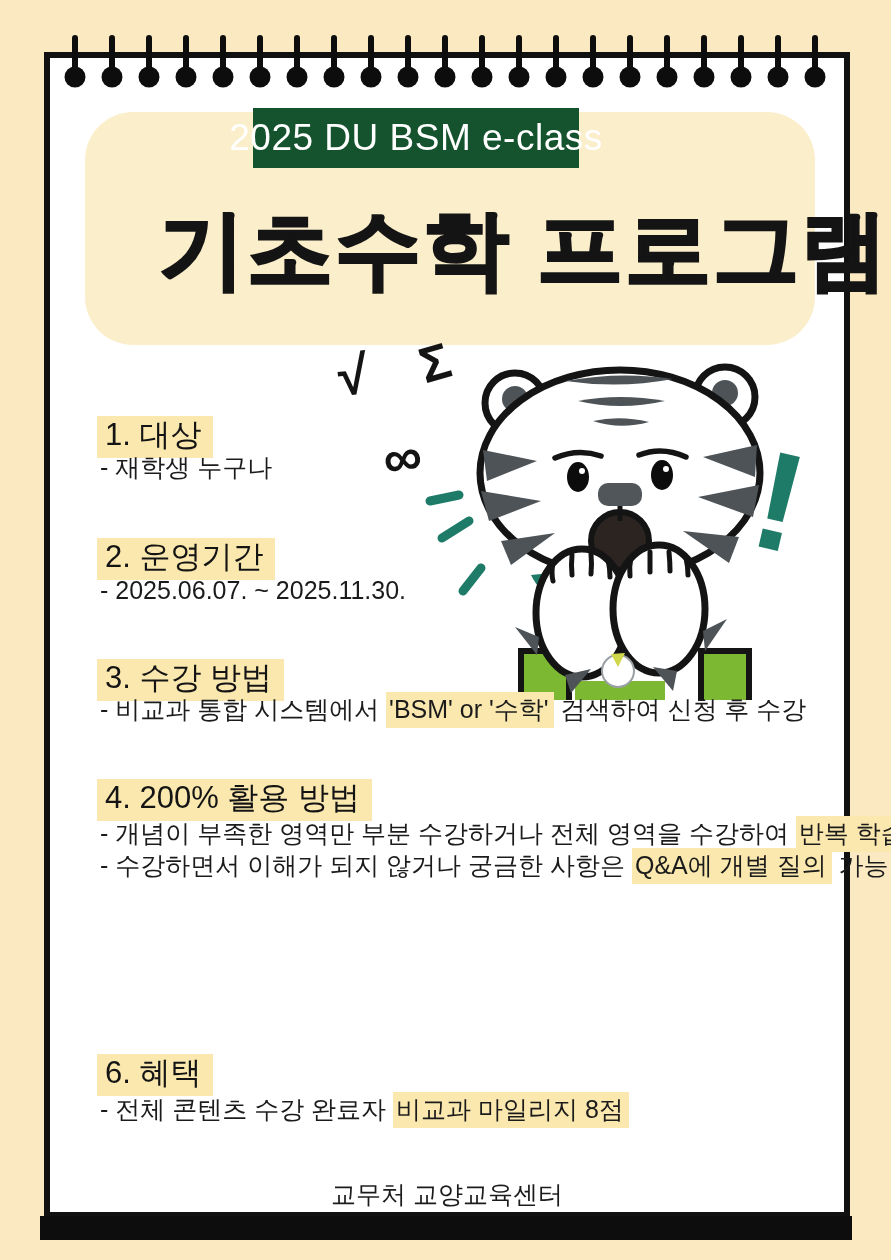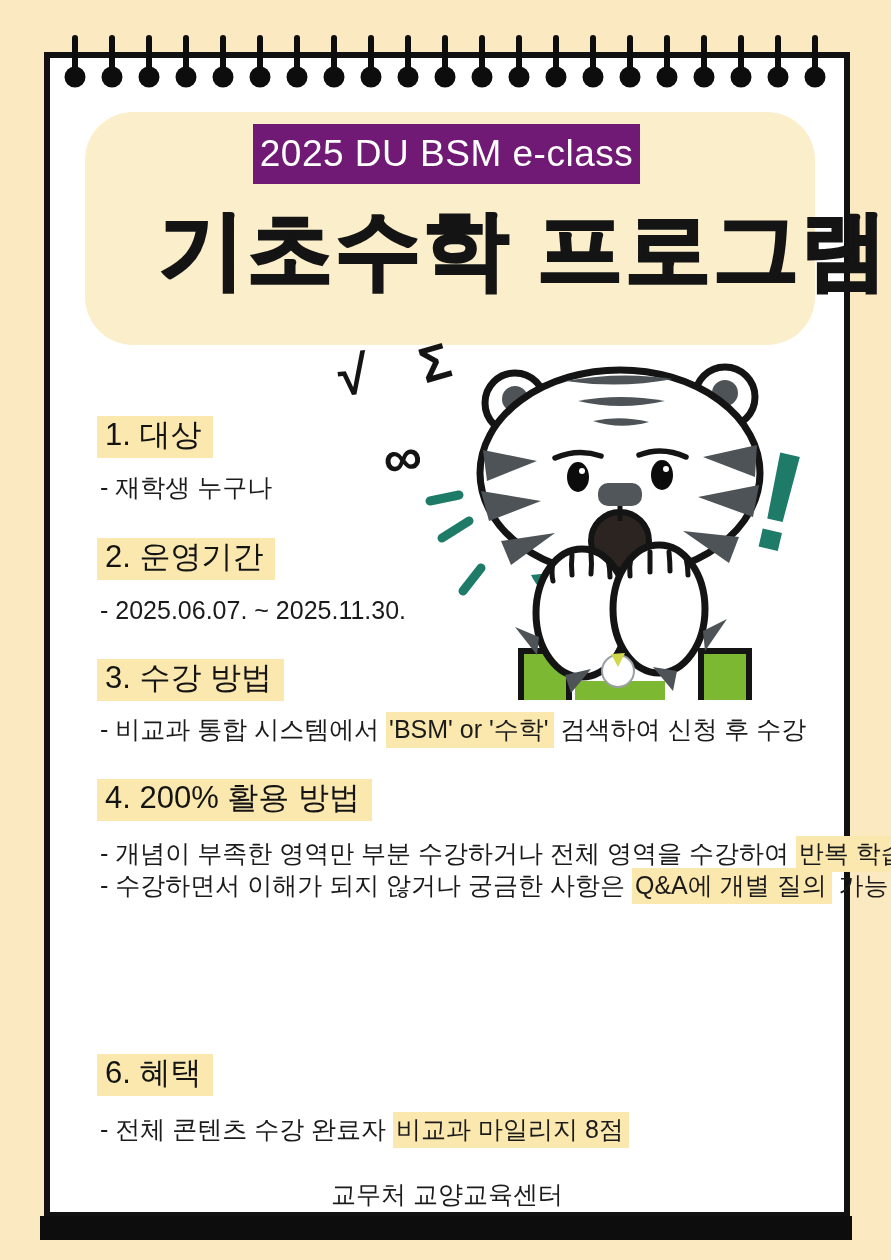--- a/index.html
+++ b/index.html
@@ -15,38 +15,38 @@
   }
   .bottom-bar{
     position:absolute;left:40px;top:1216px;width:812px;height:24px;background:#0d0d0d;
   }
   .spiral{position:absolute;left:56px;top:33px;width:780px;height:85px;z-index:6;}
   .title-box{
     position:absolute;left:35px;top:54px;width:730px;height:233px;
     background:#FBEECB;border-radius:48px;z-index:1;
   }
   .banner{
-    position:absolute;left:203px;top:66px;width:387px;height:60px;background:#701a75;
+    position:absolute;left:203px;top:50px;width:326px;height:60px;background:#14532d;
     color:#ffffff;display:flex;align-items:center;justify-content:center;
     font-size:37px;letter-spacing:.5px;z-index:3;white-space:nowrap;
   }
   .big-title{
     position:absolute;left:35px;top:134px;width:878px;text-align:center;z-index:2;
     font-size:86px;font-weight:900;letter-spacing:2px;color:#141414;
     -webkit-text-stroke:2.5px #141414;white-space:nowrap;margin:0;
   }
   .sec-h{
     position:absolute;left:47px;display:inline-block;
     background:#FBE8AF;color:#141414;
     font-size:31px;font-weight:400;line-height:1;
     padding:3px 12px 8px 8px;white-space:nowrap;z-index:4;
   }
   .line{
     position:absolute;left:50px;font-size:25px;line-height:1.2;
-    color:#1b1b1b;white-space:nowrap;z-index:4;margin-top:20px;
+    color:#1b1b1b;white-space:nowrap;z-index:4;
   }
   .hl{background:#FBE8AF;padding:3px 5px 5px 3px;text-align:center;}
   .footer{
     position:absolute;left:0;top:1120px;width:100%;text-align:center;
     font-size:25px;color:#1b1b1b;z-index:4;
   }
   .glyph{position:absolute;color:#141414;z-index:2;line-height:1;}
   .glyph-sqrt{left:288px;top:290px;font-size:54px;font-weight:600;transform:rotate(-6deg);}
   .glyph-sigma{left:370px;top:280px;font-size:50px;font-weight:700;transform:rotate(-16deg);}
   .glyph-inf{left:333px;top:372px;font-size:54px;font-weight:700;transform:rotate(-9deg);}

